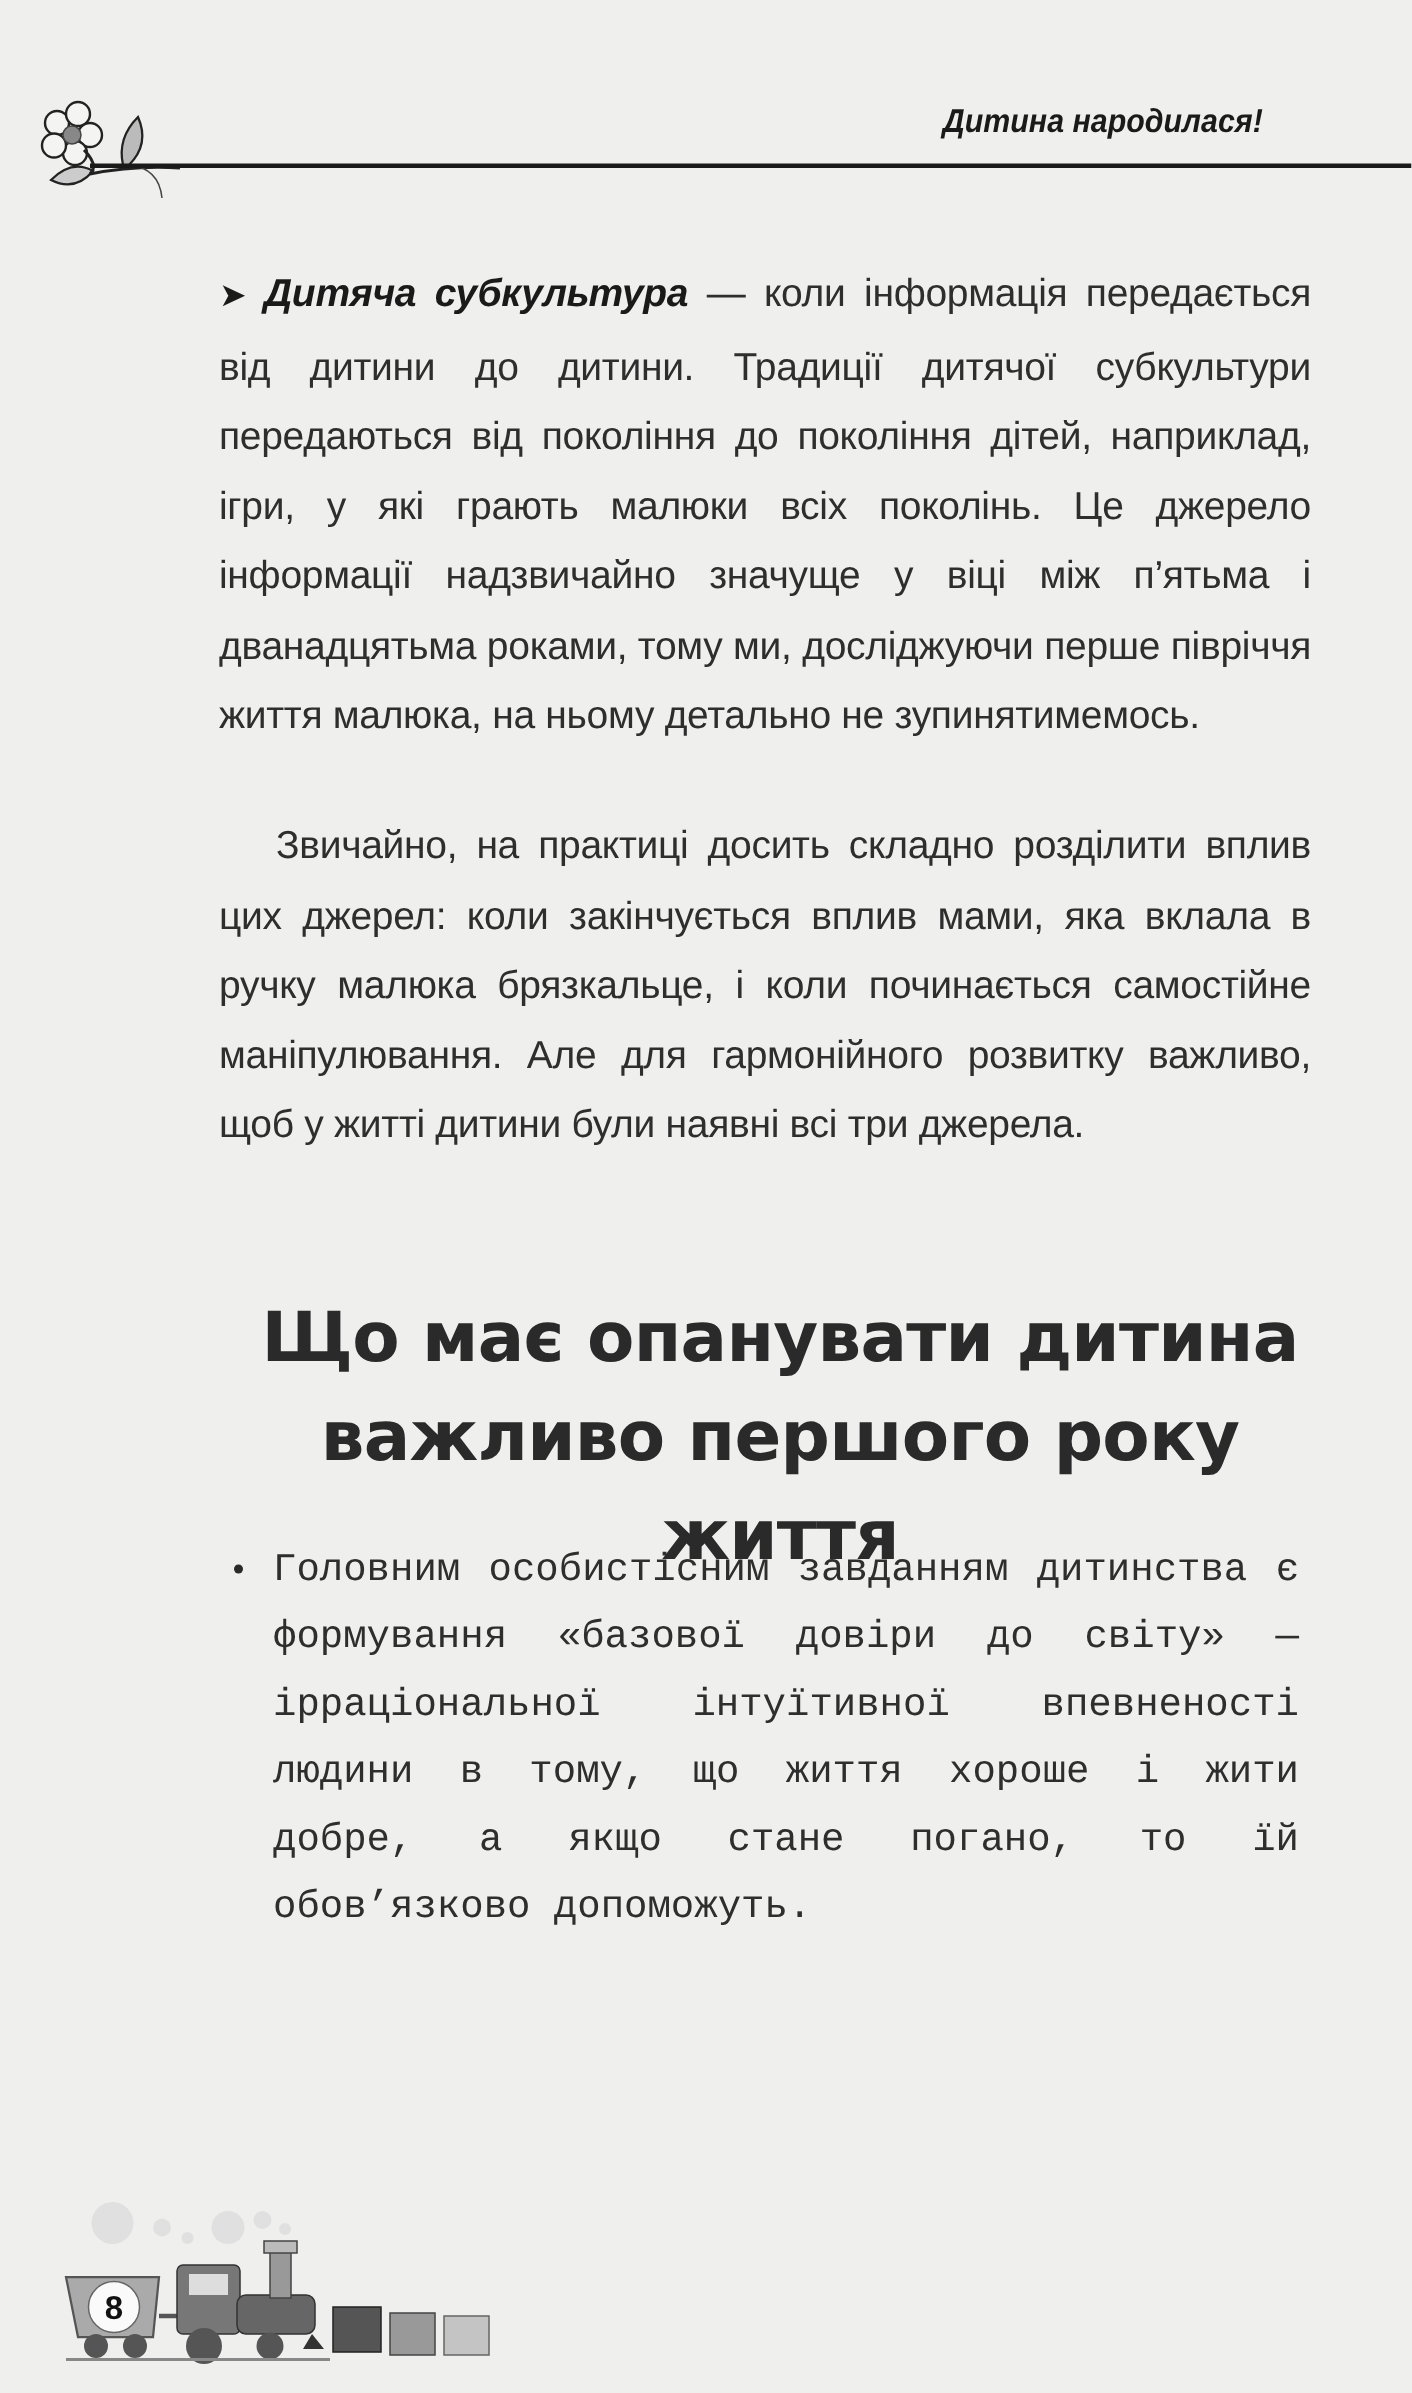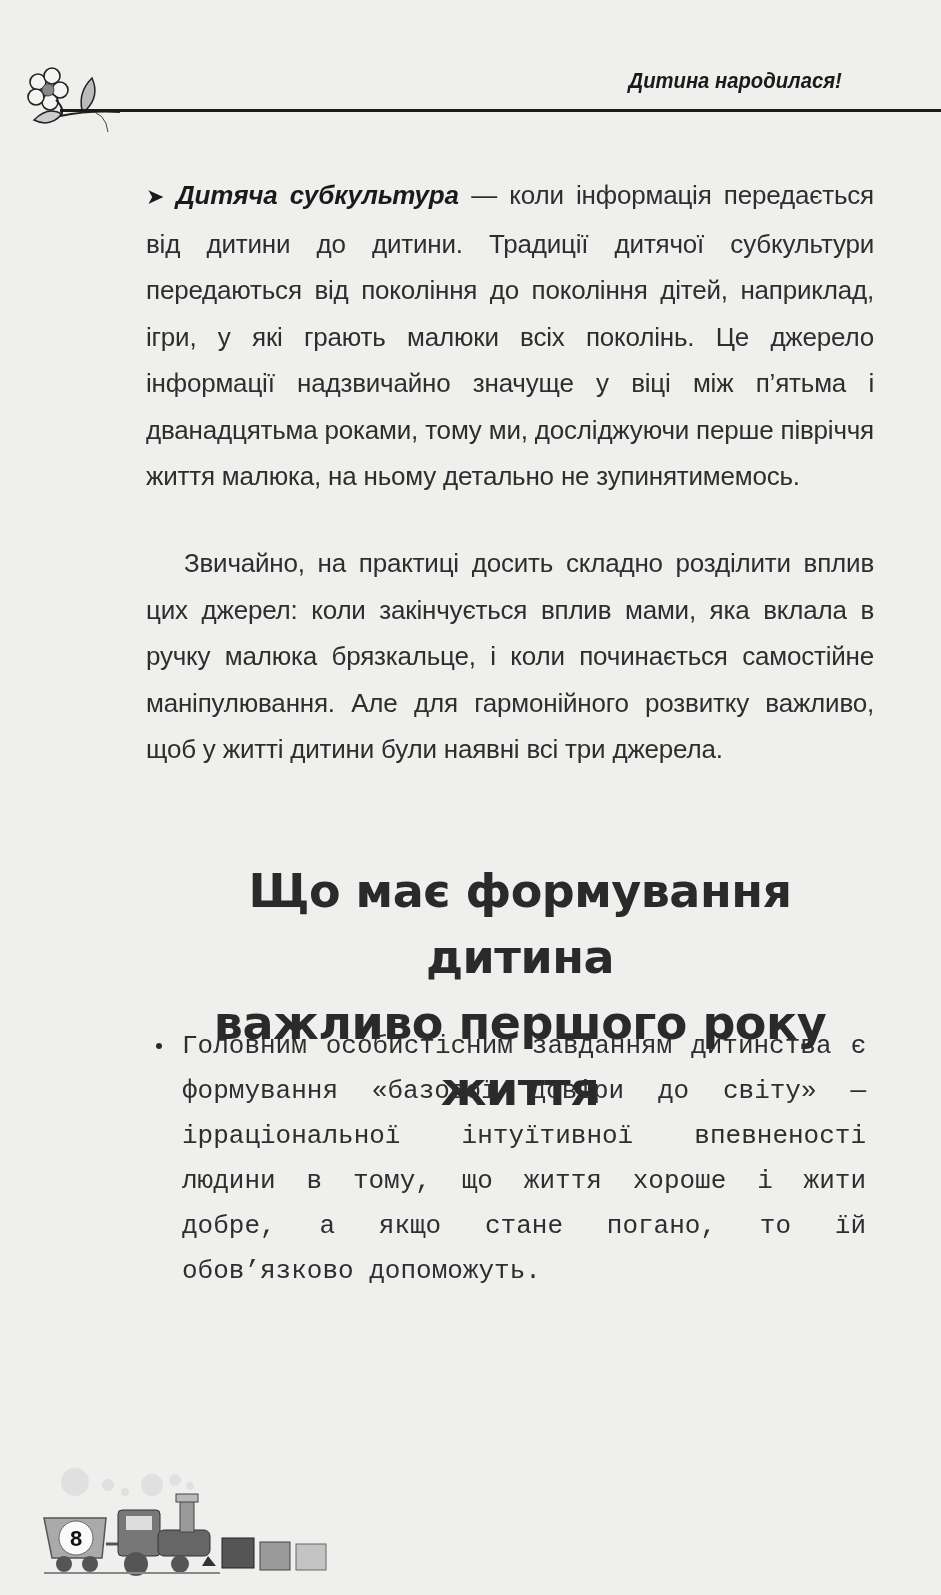--- a/index.html
+++ b/index.html
@@ -71,21 +71,21 @@
   <p class="p">
     <span class="arrow">➤</span><span class="term">Дитяча субкультура</span><span> — коли інформація передається від дитини до дитини. Традиції дитячої субкультури передаються від покоління до покоління дітей, наприклад, ігри, у які грають малюки всіх поколінь. Це джерело інформації надзвичайно значуще у віці між п’ятьма і дванадцятьма роками, тому ми, досліджуючи перше півріччя життя малюка, на ньому детально не зупинятимемось.</span>
   </p>
 </div>
 
 <div class="body-text" style="top:540px;">
   <p class="p indent">Звичайно, на практиці досить складно розділити вплив цих джерел: коли закінчується вплив мами, яка вклала в ручку малюка брязкальце, і коли починається самостійне маніпулювання. Але для гармонійного розвитку важливо, щоб у житті дитини були наявні всі три джерела.</p>
 </div>
 
 <div class="section-title">
-  <div>Що має формування дитина</div>
+  <div>Що має опанувати дитина</div>
   <div>важливо першого року життя</div>
 </div>
 
 <div class="bullets">
   <p class="bullet">
     <span class="dot"></span>
     <span>Головним особистісним завданням дитинства є формування «базової довіри до світу» — ірраціональної інтуїтивної впевненості людини в тому, що життя хороше і жити добре, а якщо стане погано, то їй обов’язково допоможуть.</span>
   </p>
 </div>
 

